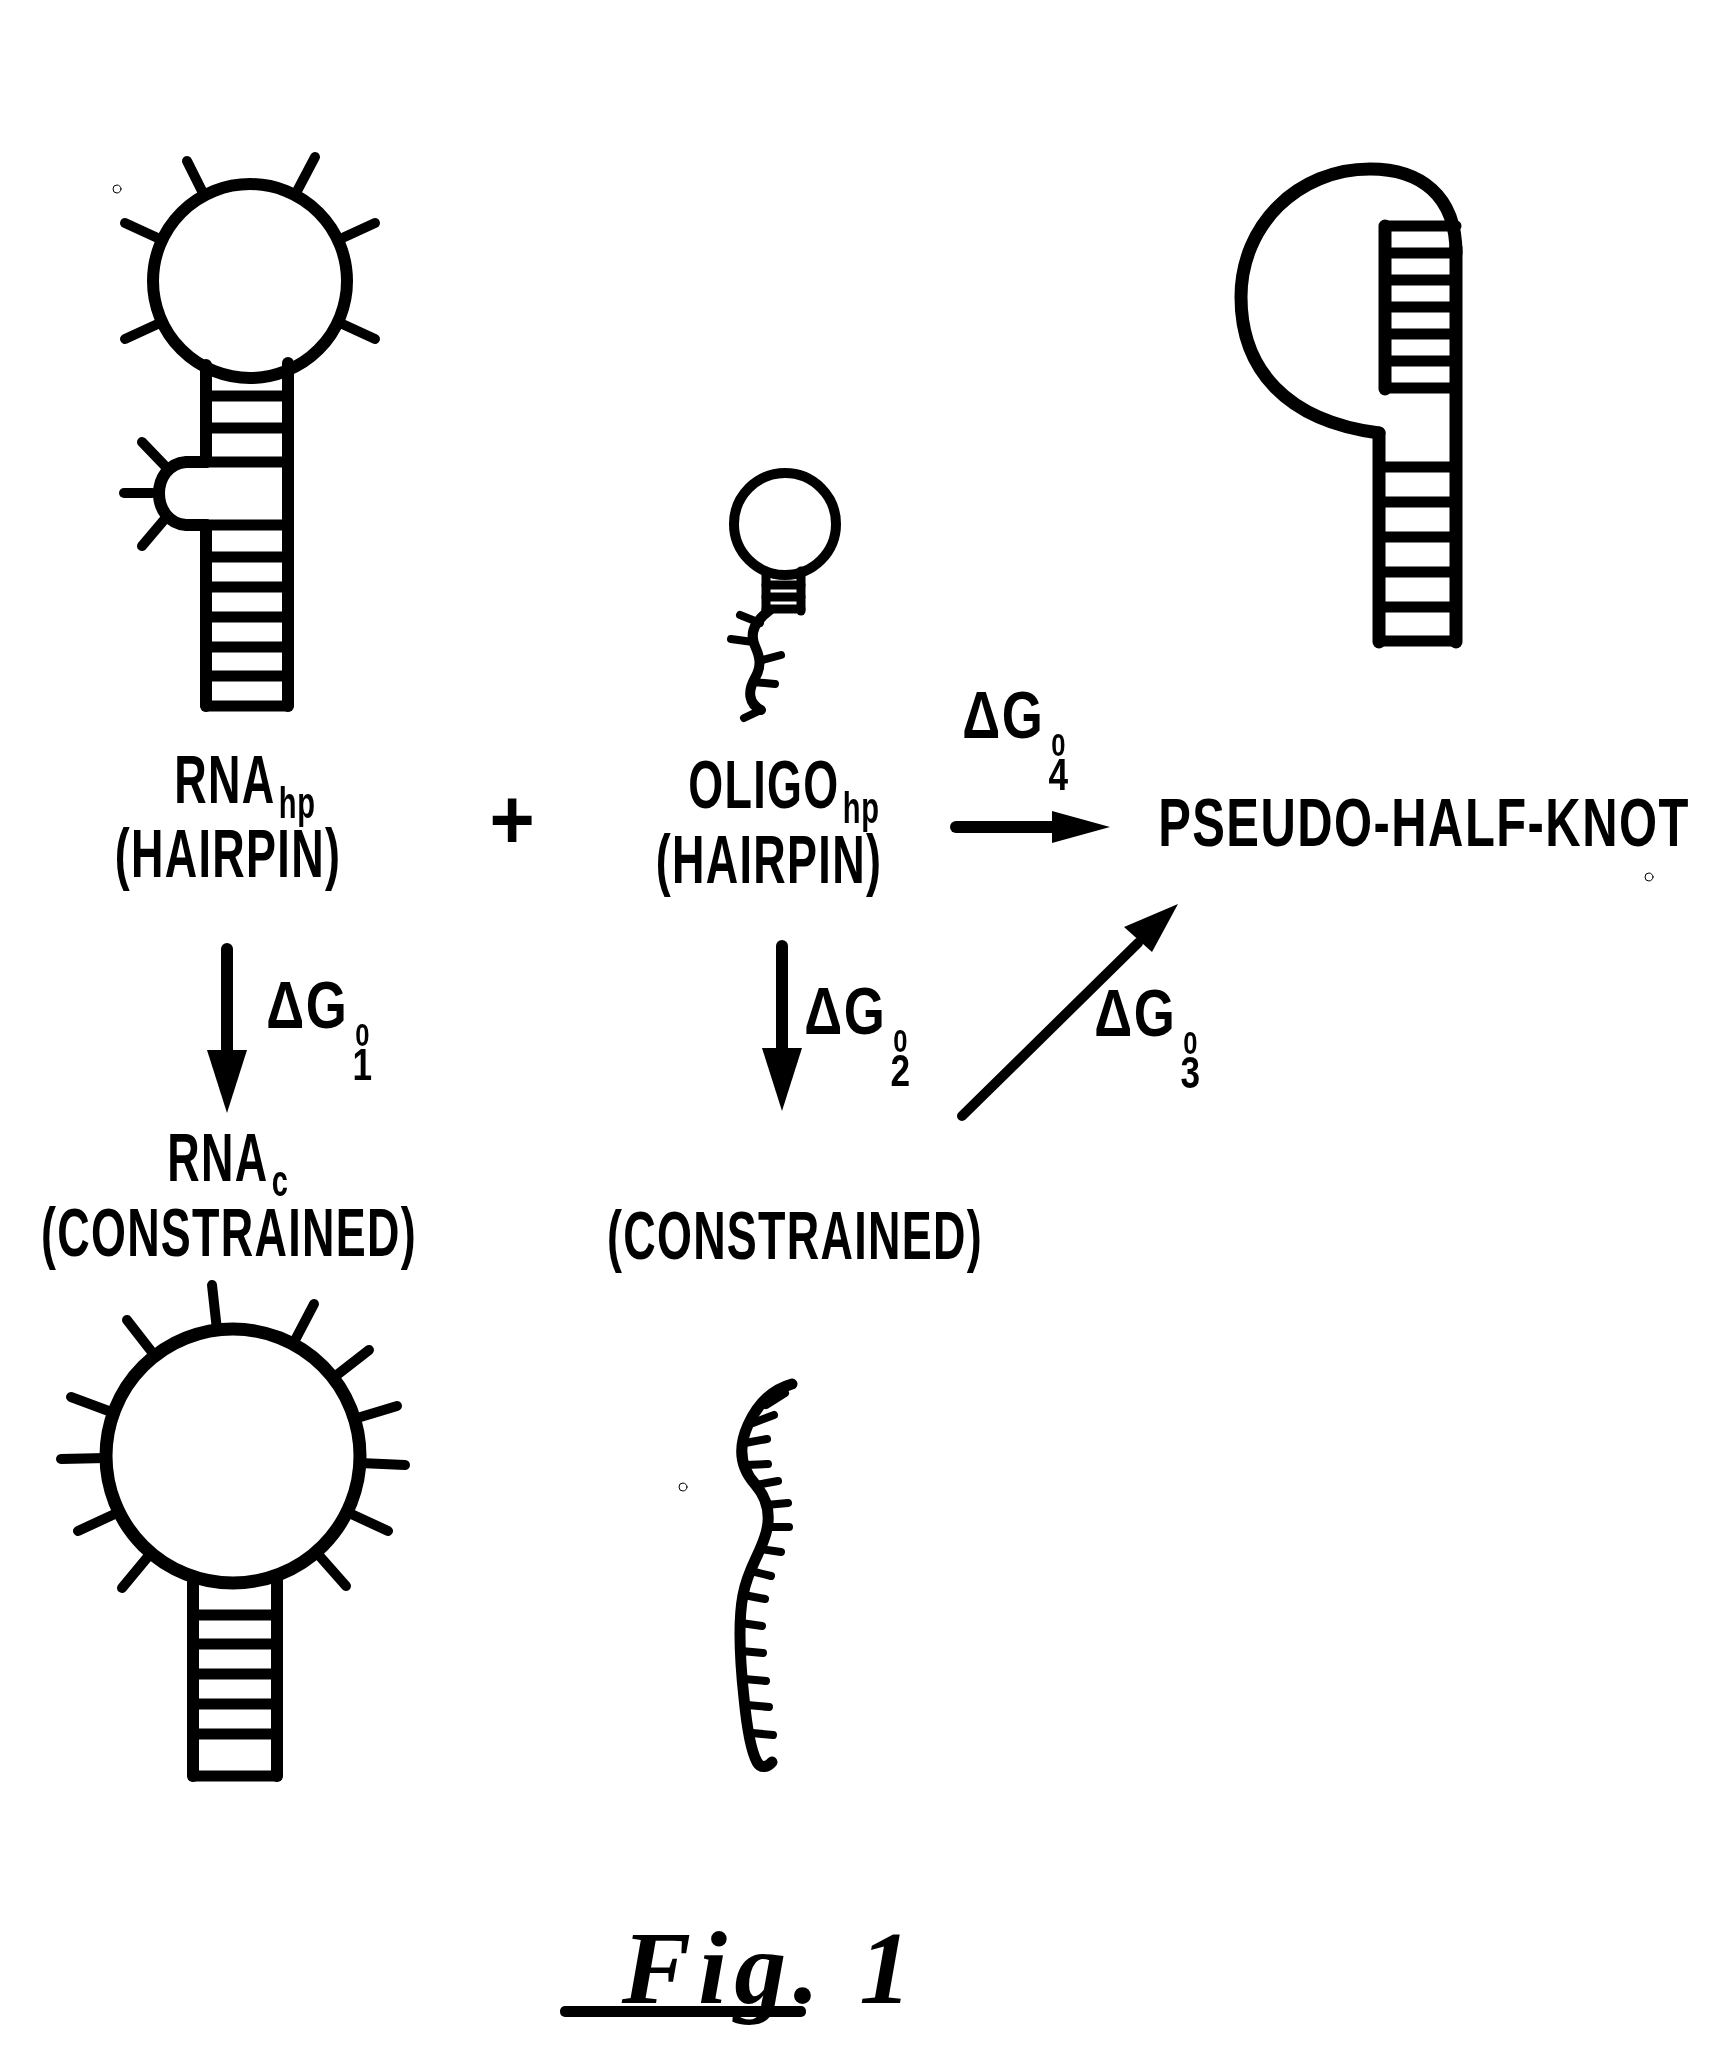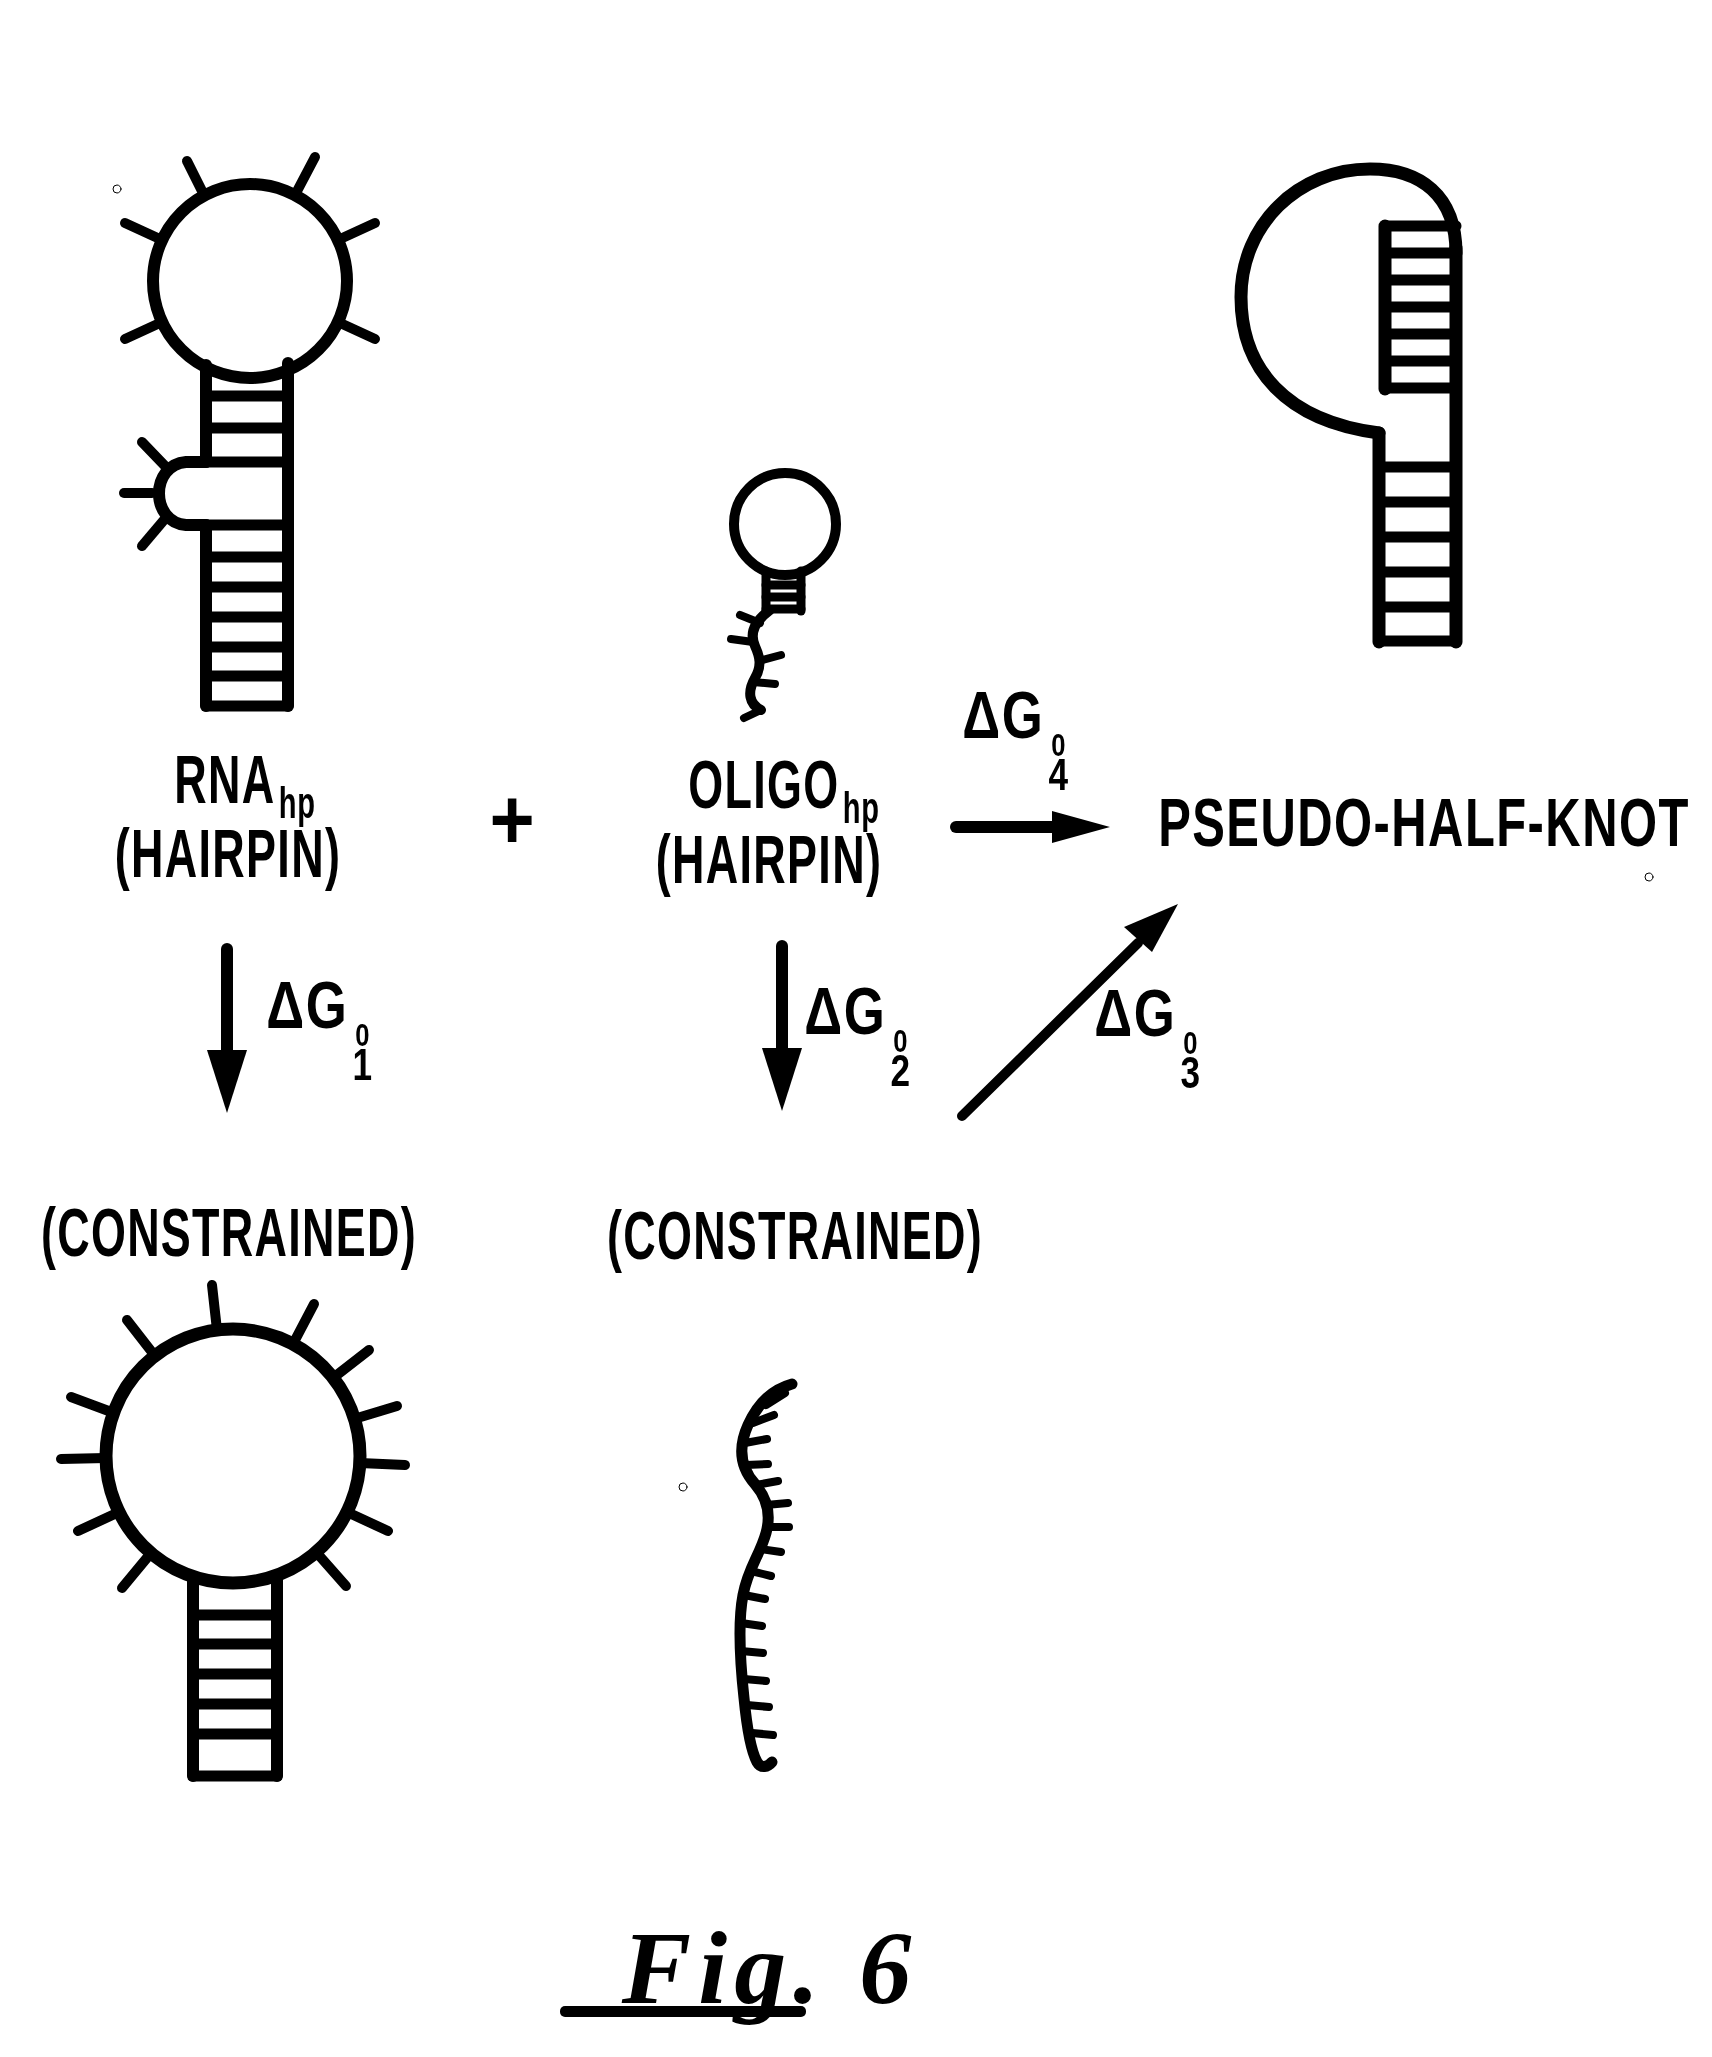--- a/index.html
+++ b/index.html
@@ -226,26 +226,29 @@
         </span></span>
   </div>
 
   <div class="lbl dg" style="left:1148px;top:990px;">
     <span class="tx"><span>ΔG</span><span class="stack">
           <span class="ssup">0</span>
           <span class="ssub">3</span>
         </span></span>
   </div>
 
+  <div class="lbl" style="left:228px;top:1119px;">
+    <span class="tx"><span>RNA</span><span class="subsc">c</span></span>
+  </div>
   <div class="lbl" style="left:229px;top:1189px;">
     <span class="tx">(CONSTRAINED)</span>
   </div>
 
   <div class="lbl" style="left:795px;top:1192px;">
     <span class="tx">(CONSTRAINED)</span>
   </div>
 
   <div class="fig-caption" style="left:770px;top:1924px;">
-    <span>Fig. 6</span>
+    <span>Fig. 1</span>
   </div>
   <div class="caption-underline"></div>
 
 </div>
 
 </body></html>

